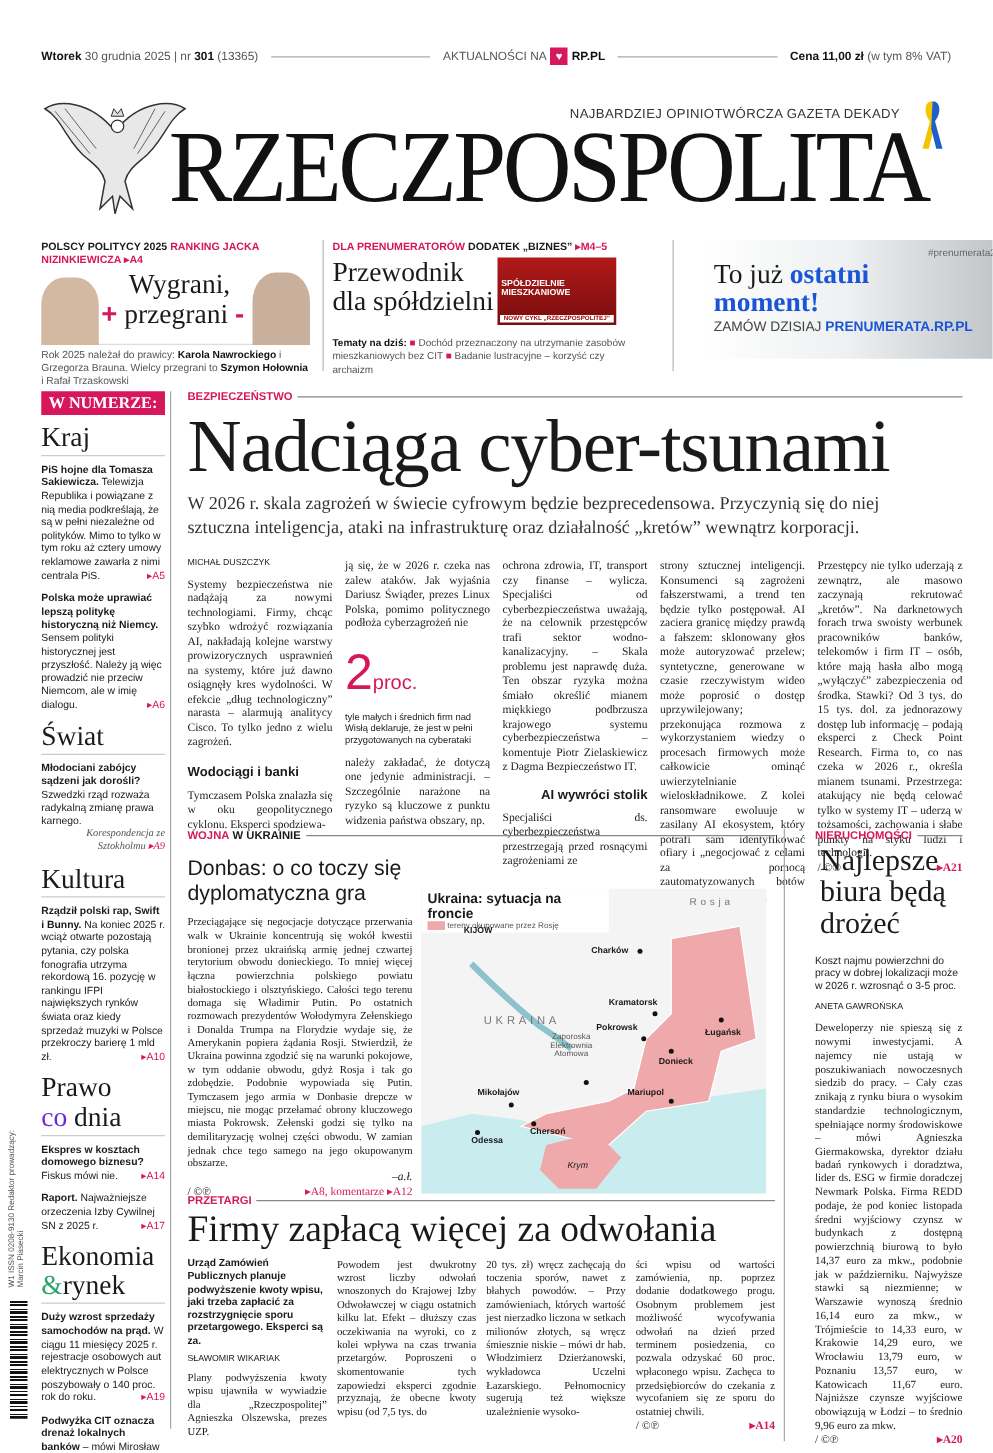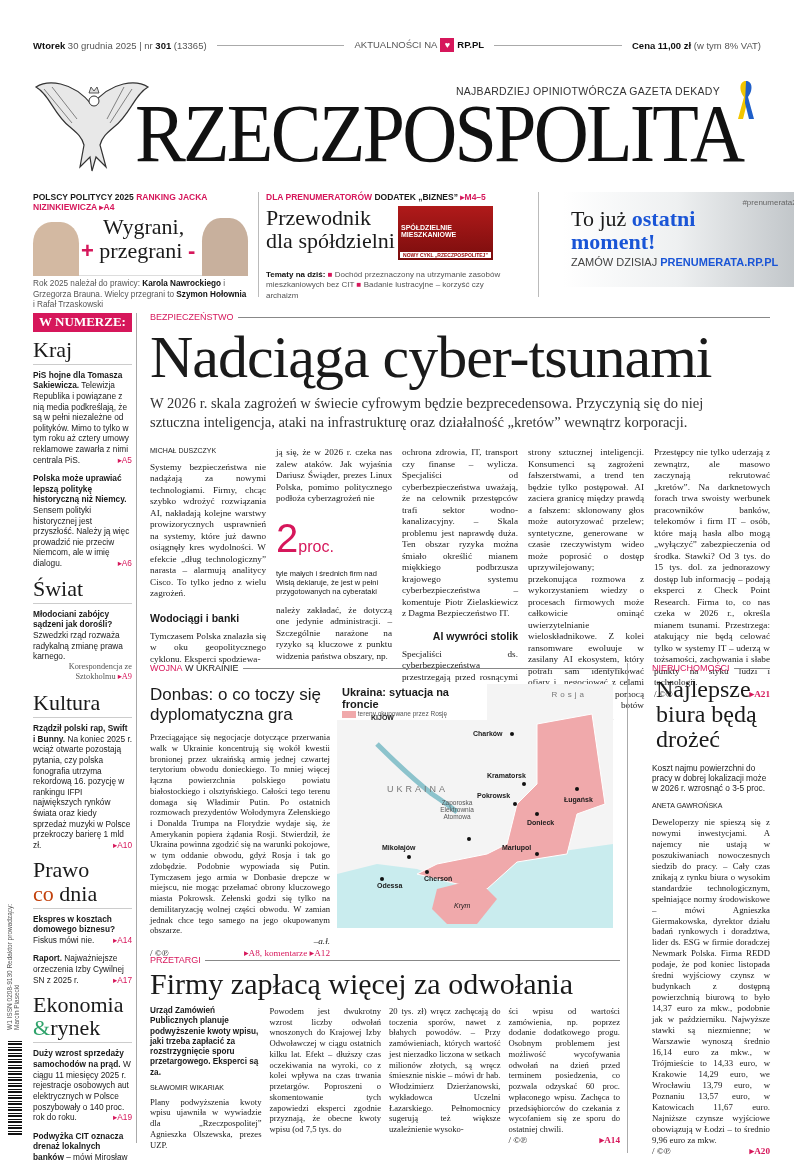--- a/index.html
+++ b/index.html
@@ -21,21 +21,21 @@
 .t2{left:258px;width:245px;border-left:1px solid #bbb;padding-left:7px}
 .t3{left:538px;width:260px;border-left:1px solid #bbb;padding-left:24px}
 .promo{width:255px;height:95px;background:linear-gradient(90deg,#fff 0%,#eef0f1 45%,#b9bec2 100%);padding:6px 8px;position:relative}
 .photo{position:absolute;background:#c9b7a7;border-radius:40% 40% 0 0}
 .sidebar{position:absolute;top:313px;left:33px;width:104px;font-family:"Liberation Sans",sans-serif;font-size:8.3px;line-height:1.28;border-right:1px solid #aaa;padding-right:4px;height:830px}
 .sec-title{font-family:"Liberation Serif",serif;font-size:22px;line-height:1.05;border-bottom:1px solid #ccc;padding-bottom:3px;margin:6px 0 5px}
 .item{margin-bottom:8px}
 .ref{color:#d6175b;float:right}
 .main{position:absolute;left:150px;width:620px}
 .colw{font-family:"Liberation Serif",serif;font-size:9.2px;line-height:1.25;text-align:justify}
-.sechead{display:flex;align-items:center;font-family:"Liberation Sans",sans-serif;font-weight:normal;font-size:9px}
+.sechead{display:flex;align-items:center;font-family:"Liberation Sans",sans-serif;font-weight:bold;font-size:9px}
 .sechead .ln{flex:1;height:1px;background:#888;margin-left:4px}
 .map{position:absolute;background:#f1f1f1;overflow:hidden}
 .spine{position:absolute;left:6px;top:890px;width:20px;height:250px}
 </style>
 </head>
 <body>
 
 <div class="topbar">
   <span><b>Wtorek</b> <span>30 grudnia 2025</span> <span>| nr</span> <b>301</b> <span>(13365)</span></span>
   <span class="line"></span>
@@ -96,26 +96,26 @@
 </div>
 
 <div class="sidebar">
   <div style="background:#d6175b;color:#fff;font-family:'Liberation Serif',serif;font-weight:bold;font-size:13px;text-align:center;padding:1px 0">W NUMERZE:</div>
 
   <div class="sec-title">Kraj</div>
   <div class="item"><b>PiS hojne dla Tomasza Sakiewicza.</b> <span>Telewizja Republika i powiązane z nią media podkreślają, że są w pełni niezależne od polityków. Mimo to tylko w tym roku aż cztery umowy reklamowe zawarła z nimi centrala PiS.</span> <span class="ref">▸A5</span></div>
   <div class="item"><b>Polska może uprawiać lepszą politykę historyczną niż Niemcy.</b> <span>Sensem polityki historycznej jest przyszłość. Należy ją więc prowadzić nie przeciw Niemcom, ale w imię dialogu.</span> <span class="ref">▸A6</span></div>
 
   <div class="sec-title">Świat</div>
-  <div class="item"><b>Młodociani zabójcy sądzeni jak dorośli?</b> <span>Szwedzki rząd rozważa radykalną zmianę prawa karnego.</span><div style="text-align:right;font-family:'Liberation Serif',serif;color:#555"><span>Korespondencja ze Sztokholmu</span> <span class="mag">▸A9</span></div></div>
+  <div class="item"><b>Młodociani zabójcy sądzeni jak dorośli?</b> <span>Szwedzki rząd rozważa radykalną zmianę prawa karnego.</span><div style="text-align:right;font-style:italic;font-family:'Liberation Serif',serif;color:#555"><span>Korespondencja ze Sztokholmu</span> <span class="mag">▸A9</span></div></div>
 
   <div class="sec-title">Kultura</div>
   <div class="item"><b>Rządził polski rap, Swift i Bunny.</b> <span>Na koniec 2025 r. wciąż otwarte pozostają pytania, czy polska fonografia utrzyma rekordową 16. pozycję w rankingu IFPI największych rynków świata oraz kiedy sprzedaż muzyki w Polsce przekroczy barierę 1 mld zł.</span> <span class="ref">▸A10</span></div>
 
-  <div class="sec-title"><span>Prawo</span><br><span style="color:#c2410c">co</span> <span>dnia</span></div>
+  <div class="sec-title"><span>Prawo</span><br><span style="color:#6d28d9">co</span> <span>dnia</span></div>
   <div class="item"><b>Ekspres w kosztach domowego biznesu?</b> <span>Fiskus mówi nie.</span> <span class="ref">▸A14</span></div>
   <div class="item"><b>Raport.</b> <span>Najważniejsze orzeczenia Izby Cywilnej SN z 2025 r.</span> <span class="ref">▸A17</span></div>
 
   <div class="sec-title"><span>Ekonomia</span><br><span style="color:#2fa36b">&amp;</span><span>rynek</span></div>
   <div class="item"><b>Duży wzrost sprzedaży samochodów na prąd.</b> <span>W ciągu 11 miesięcy 2025 r. rejestracje osobowych aut elektrycznych w Polsce poszybowały o 140 proc. rok do roku.</span> <span class="ref">▸A19</span></div>
   <div class="item"><b>Podwyżka CIT oznacza drenaż lokalnych banków</b> <span>– mówi Mirosław Skiba, prezes SGB-Banku.</span></div>
 
 </div>
 
 <div class="spine">
@@ -166,21 +166,21 @@
 </div>
 <div style="position:absolute;top:685px;left:150px;width:180px">
   <div class="sans" style="font-size:17px;line-height:1.15;margin-bottom:8px">Donbas: o co toczy się dyplomatyczna gra</div>
   <div class="colw" style="font-size:8.6px">Przeciągające się negocjacje dotyczące przerwania walk w Ukrainie koncentrują się wokół kwestii bronionej przez ukraińską armię jednej czwartej terytorium obwodu donieckiego. To mniej więcej łączna powierzchnia polskiego powiatu białostockiego i olsztyńskiego. Całości tego terenu domaga się Władimir Putin. Po ostatnich rozmowach prezydentów Wołodymyra Zełenskiego i Donalda Trumpa na Florydzie wydaje się, że Amerykanin popiera żądania Rosji. Stwierdził, że Ukraina powinna zgodzić się na warunki pokojowe, w tym oddanie obwodu, gdyż Rosja i tak go zdobędzie. Podobnie wypowiada się Putin. Tymczasem jego armia w Donbasie drepcze w miejscu, nie mogąc przełamać obrony kluczowego miasta Pokrowsk. Zełenski godzi się tylko na demilitaryzację wolnej części obwodu. W zamian jednak chce tego samego na jego okupowanym obszarze.</div>
   <div class="colw" style="text-align:right;font-style:italic">–a.ł.</div>
   <div class="colw" style="display:flex;justify-content:space-between">
       <span>/ ©℗</span>
       <span class="mag">▸A8, komentarze ▸A12</span>
     </div>
 </div>
-<div class="map" style="top:684px;left:337px;width:276px;height:244px">
+<div class="map" style="top:711px;left:337px;width:276px;height:244px">
   <svg width="276" height="244" viewBox="0 0 276 244">
     <rect width="276" height="244" fill="#f4f4f4"></rect>
     <path d="M0 190 L40 180 L80 185 L120 200 L170 175 L276 160 L276 244 L0 244Z" fill="#c9ecee"></path>
     <path d="M200 40 L255 30 L268 120 L240 130 L230 170 L180 178 L150 205 L120 200 L80 190 L100 180 L150 170 L170 160 L180 120 L200 100 Z" fill="#f0a9ab" stroke="#fff" stroke-width="1"></path>
     <path d="M100 205 L140 195 L160 215 L140 240 L110 240 L95 225Z" fill="#f0a9ab"></path>
     <path d="M40 60 Q70 90 95 110 Q110 120 120 128" stroke="#8cc3cc" stroke-width="5" fill="none"></path>
     <circle cx="40" cy="25" r="2" fill="#111"></circle>
       <circle cx="175" cy="50" r="2" fill="#111"></circle>
       <circle cx="187" cy="100" r="2" fill="#111"></circle>
     <circle cx="178" cy="120" r="2" fill="#111"></circle>

